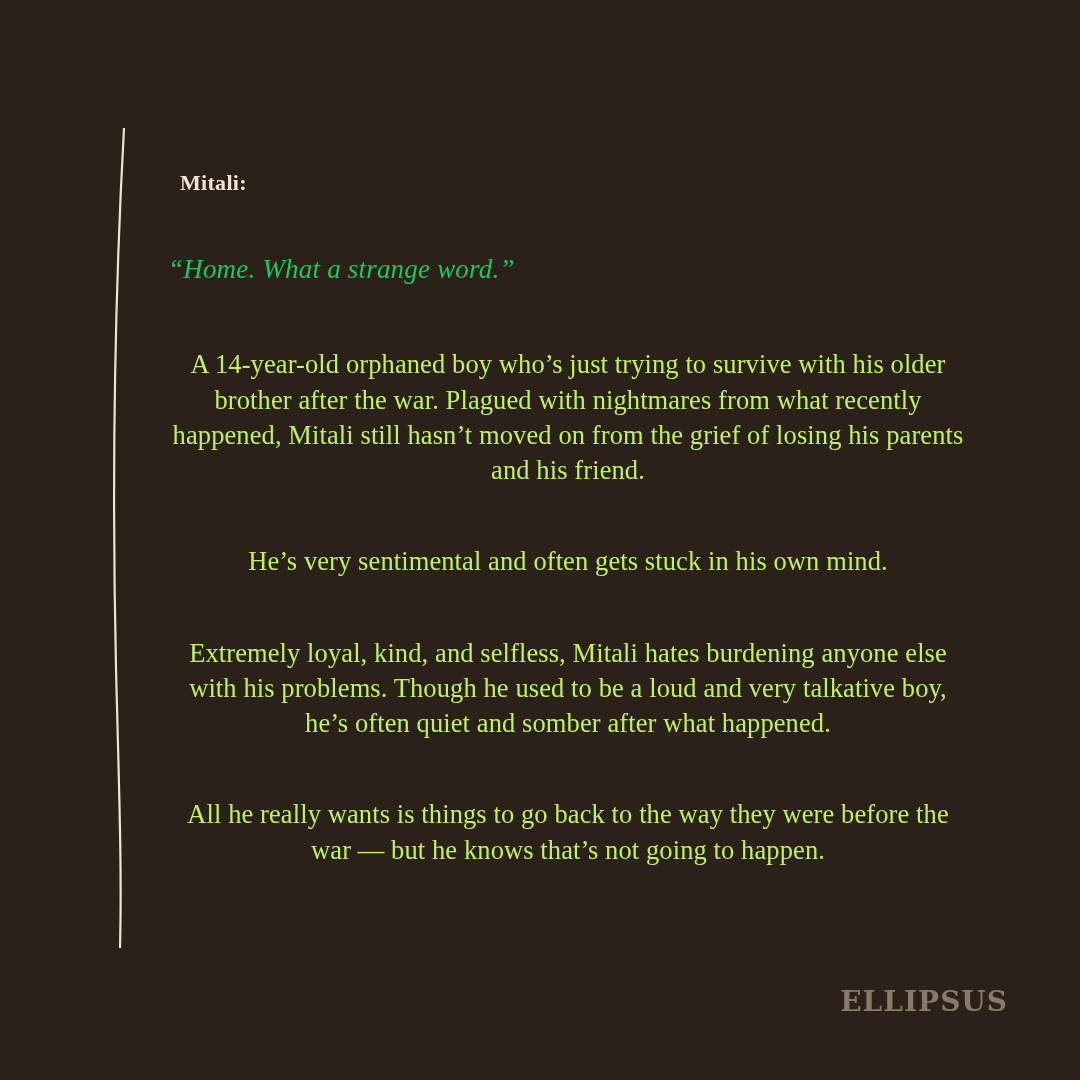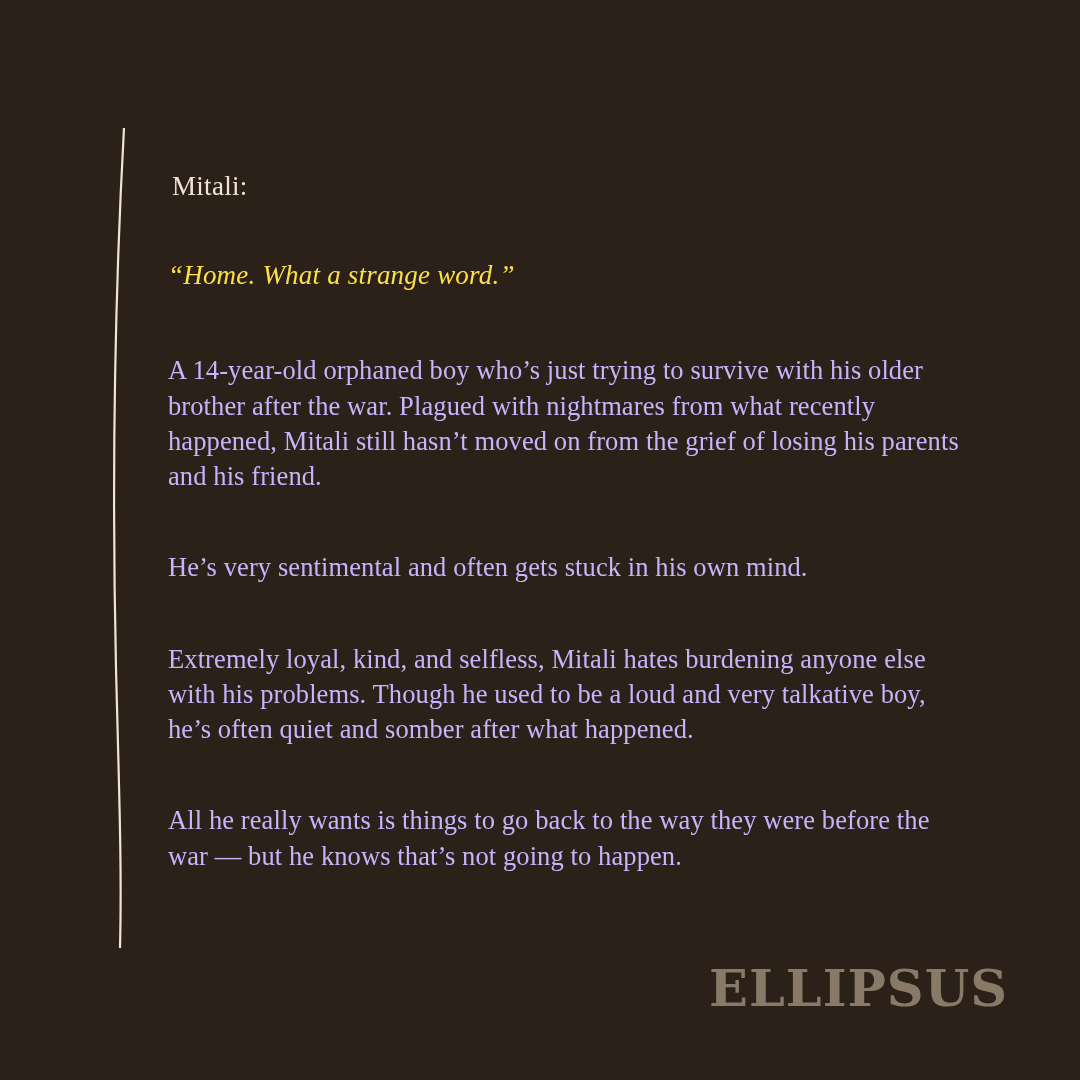--- a/index.html
+++ b/index.html
@@ -33,53 +33,54 @@
 
   .content {
     position: absolute;
     left: 168px;
     top: 170px;
     width: 800px;
   }
 
   .speaker {
     color: #efe4d6;
-    font-size: 27px;
-    font-weight: 400;
+    font-size: 22px;
+    font-weight: 700;
     letter-spacing: 0.3px;
-    margin: 0 0 56px 4px;
+    margin: 0 0 56px 12px;
     line-height: 1.2;
   }
 
   .quote {
-    color: #fde047;
+    color: #22c55e;
     font-size: 27px;
     font-style: italic;
     letter-spacing: 0.2px;
     margin: 0 0 60px 0;
     line-height: 1.3;
   }
 
   .para {
-    color: #c4b5fd;
+    color: #bef264;
     font-size: 26.5px;
     line-height: 1.33;
     margin: 0 0 56px 0;
     letter-spacing: 0.1px;
+    text-align: center;
   }
   .para:last-child {
     margin-bottom: 10px;
   }
 
   .logo {
     position: absolute;
     right: 72px;
     bottom: 62px;
     color: #8d7f6c;
-    font-size: 51px;
+    font-size: 28px;
     letter-spacing: 1px;
     font-family: "DejaVu Serif", serif;
     font-weight: 700;
     opacity: 0.95;
     user-select: none;
   }
 </style>
 </head>
 <body>
 

